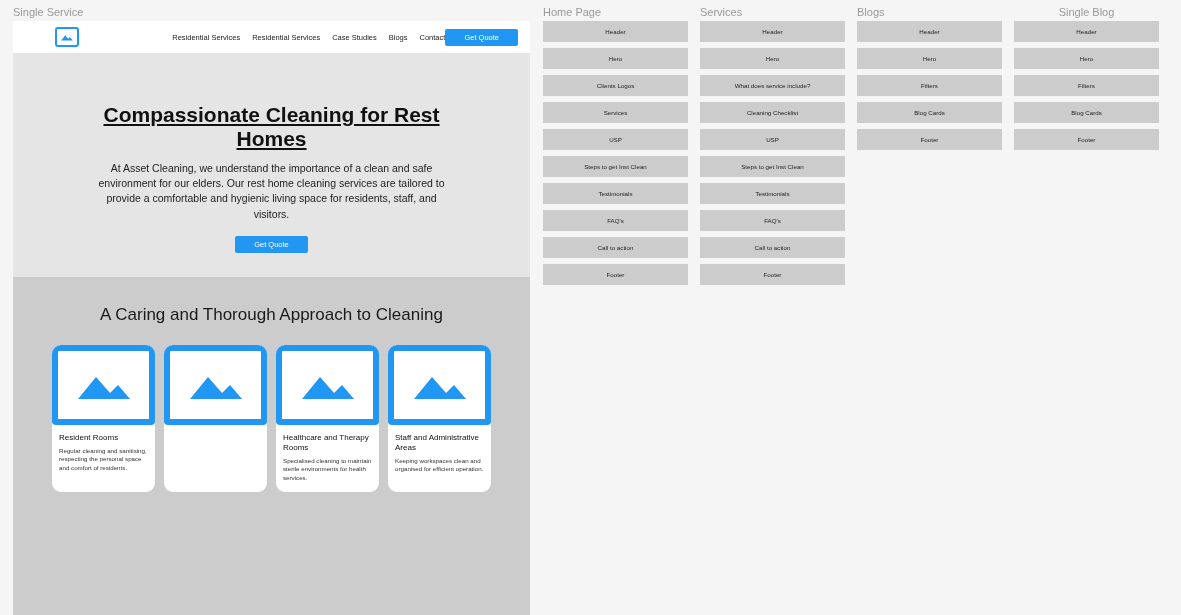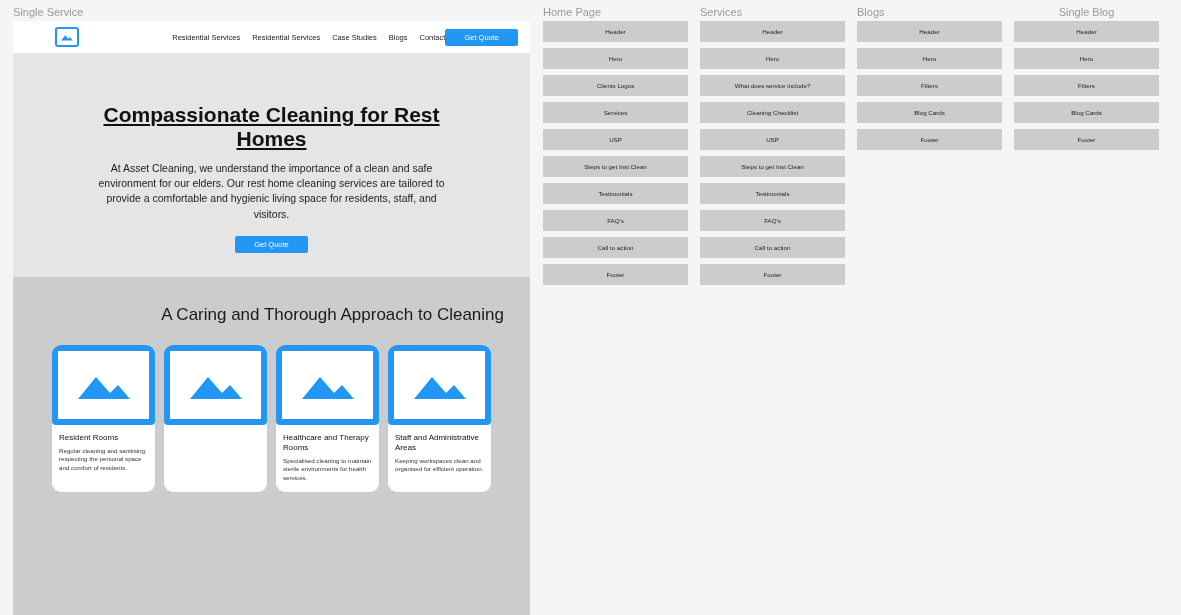--- a/index.html
+++ b/index.html
@@ -86,21 +86,21 @@
     line-height: 1.45;
     max-width: 360px;
     margin: 0 auto 14px;
   }
   .section2 {
     background: #ccc;
     padding: 28px 26px 40px;
     min-height: 520px;
   }
   .section2 h2 {
-    text-align: right;
+    text-align: center;
     color: #1a1a1a;
     font-size: 17px;
     font-weight: 500;
     margin-bottom: 20px;
   }
   .cards {
     display: flex;
     flex-wrap: wrap;
     gap: 9px;
     justify-content: center;

